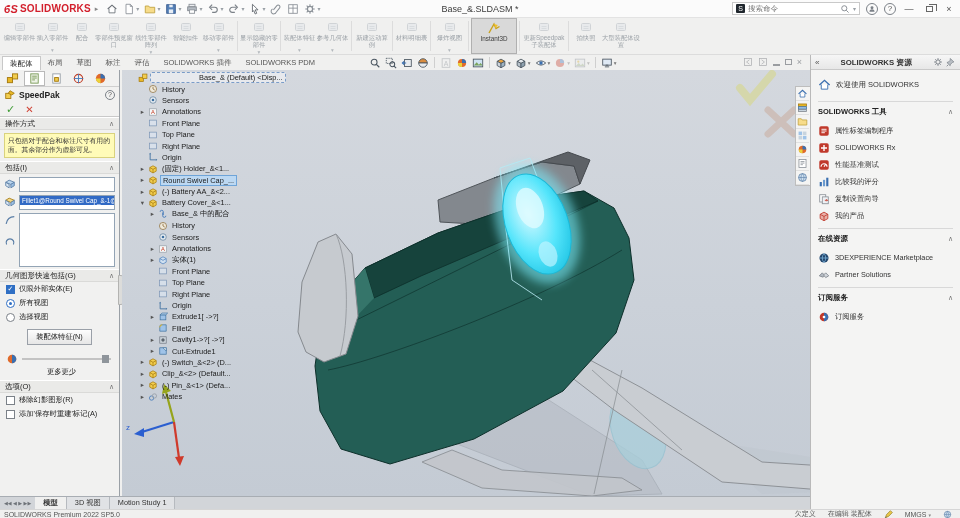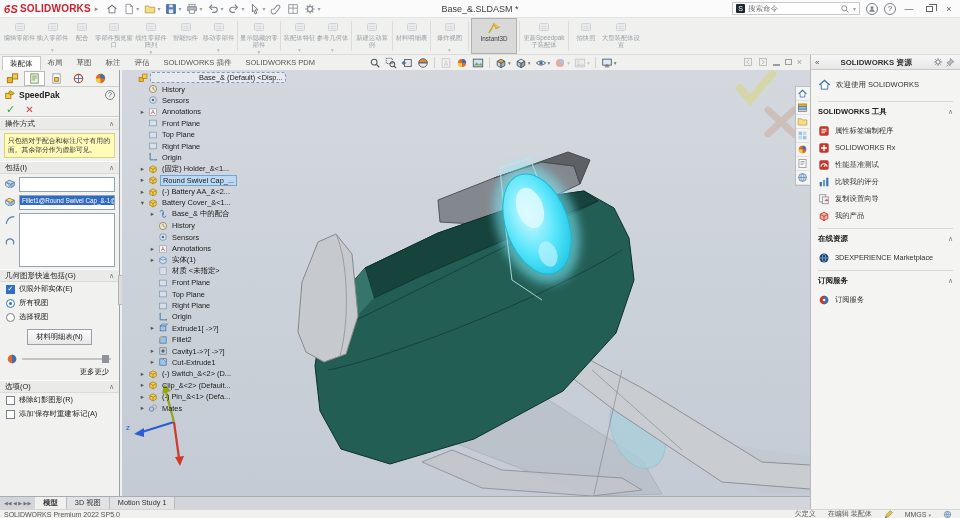--- a/index.html
+++ b/index.html
@@ -84,21 +84,21 @@
   .chk.on{background:#2f6fc4;border-color:#2f6fc4;color:#fff;font-size:7px;}
   .rad{width:9px;height:9px;border:1px solid #7b8188;border-radius:50%;background:#fff;position:relative;}
   .rad.on{border-color:#2f6fc4;}
   .rad.on:after{content:"";position:absolute;left:2px;top:2px;width:3px;height:3px;border-radius:50%;background:#2f6fc4;}
   #pm-btnrow{display:flex;justify-content:center;margin:5px 0 4px 0;}
   #pm-quickbtn{font-size:7.3px;padding:2px 8px;border:1px solid #9aa0a8;background:linear-gradient(#fdfdfd,#e6e6e6);color:#222;}
   #sliderrow{display:flex;align-items:center;gap:4px;padding:4px 8px 0 6px;}
   #sliderrow .icn{width:12px;height:12px;}
   .slider{flex:1;height:2px;background:#c3c3c3;position:relative;}
   .slider .handle{position:absolute;right:2px;top:-3px;width:7px;height:8px;background:#8f959b;border:1px solid #6d7артist378;}
-  #sliderlabels{display:flex;justify-content:flex-end;font-size:7.3px;color:#222;padding:2px 10px 3px 14px;}
+  #sliderlabels{display:flex;justify-content:center;font-size:7.3px;color:#222;padding:2px 10px 3px 14px;}
   #pm-splitter{position:absolute;left:118px;top:275px;width:6px;height:30px;background:#dcdcda;border:1px solid #b3b3b1;border-radius:0 3px 3px 0;}
 
   
   #viewport{position:absolute;left:122px;top:70px;width:688px;height:426px;background:linear-gradient(180deg,#d4d8de 0%,#cbd1d9 55%,#c4cbd4 100%);}
   #model{position:absolute;left:0;top:0;width:688px;height:426px;}
 
   
   #tree{position:absolute;left:3px;top:2px;width:178px;}
   .trow{display:flex;align-items:center;gap:2px;height:11.4px;font-size:7.4px;color:#1a1a1a;white-space:nowrap;}
   .trow .arr{width:7px;font-size:6.5px;color:#555;text-align:center;flex:0 0 auto;}
@@ -707,21 +707,21 @@
     </div>
   <div class="radrow">
       <span class="rad on"></span>
       <span>所有视图</span>
     </div>
   <div class="radrow">
       <span class="rad"></span>
       <span>选择视图</span>
     </div>
   <div id="pm-btnrow">
-      <button id="pm-quickbtn">材料明细表(N)</button>
+      <button id="pm-quickbtn">装配体特征(N)</button>
     </div>
   <div id="sliderrow">
     <span class="icn">
         <svg viewBox="0 0 14 14">
           <circle cx="7" cy="7" r="5" fill="#e06a2b"></circle>
           <path d="M7 2 a5 5 0 0 1 0 10z" fill="#3a6fb0"></path>
         </svg>
       </span>
     <div class="slider">
         <span class="handle"></span>
@@ -969,30 +969,20 @@
       </div>
       <div class="trow  " style="padding-left:24px">
      <span class="arr">▸</span>
      <span class="icn" style="width:10px;height:10px">
           <svg viewBox="0 0 14 14">
             <path d="M2.5 5 l4.5-2.5 4.5 2.5 v5 l-4.5 2.5 -4.5-2.5z" fill="#cfe0f0" stroke="#4a7dbb"></path>
             <path d="M2.5 5 l4.5 2.5 4.5-2.5" fill="none" stroke="#4a7dbb"></path>
           </svg>
         </span>
         <span class="lbl">实体(1)</span>
-      </div>
-      <div class="trow  " style="padding-left:24px">
-     <span class="arr"></span>
-     <span class="icn" style="width:10px;height:10px">
-          <svg viewBox="0 0 14 14">
-            <rect x="2.5" y="2.5" width="9" height="9" fill="#e8edf2" stroke="#98a0a8"></rect>
-            <path d="M2.5 5.5h9M2.5 8.5h9" stroke="#b7c3ce"></path>
-          </svg>
-        </span>
-        <span class="lbl">材质 &lt;未指定&gt;</span>
       </div>
       <div class="trow  " style="padding-left:24px">
      <span class="arr"></span>
      <span class="icn" style="width:10px;height:10px">
           <svg viewBox="0 0 14 14">
             <rect x="2" y="3" width="10" height="8" fill="#dfe9f5" fill-opacity="0.55" stroke="#7d95b5"></rect>
           </svg>
         </span>
         <span class="lbl">Front Plane</span>
       </div>
@@ -1266,20 +1256,29 @@
           </div>
           <div class="tp-item">
             <span class="icn" style="width:12px;height:12px">
               <svg viewBox="0 0 14 14">
                 <circle cx="7" cy="7" r="5.3" fill="#23456b"></circle>
                 <path d="M2 7h10 M7 1.7 a8 8 0 0 1 0 10.6 M7 1.7 a8 8 0 0 0 0 10.6" fill="none" stroke="#7db6dd" stroke-width="0.9"></path>
               </svg>
             </span>
             <span>3DEXPERIENCE Marketplace</span>
           </div>
+          <div class="tp-item">
+            <span class="icn" style="width:12px;height:12px">
+              <svg viewBox="0 0 14 14">
+                <path d="M1.5 8 L5 4.5 L8 7.5 L6 9.5z" fill="#b6bcc3" stroke="#7e848c"></path>
+                <path d="M12.5 8 L9 4.5 L6.5 7 L9 10z" fill="#d3d8dd" stroke="#7e848c"></path>
+              </svg>
+            </span>
+            <span>Partner Solutions</span>
+          </div>
         </div>
         <div class="tp-sec">
           <div class="tp-sec-h">
             <span class="st">订阅服务</span>
             <span class="chev">∧</span>
           </div>
           <div class="tp-item">
             <span class="icn" style="width:12px;height:12px">
               <svg viewBox="0 0 14 14">
                 <circle cx="7" cy="7" r="5" fill="#c0392b"></circle>

